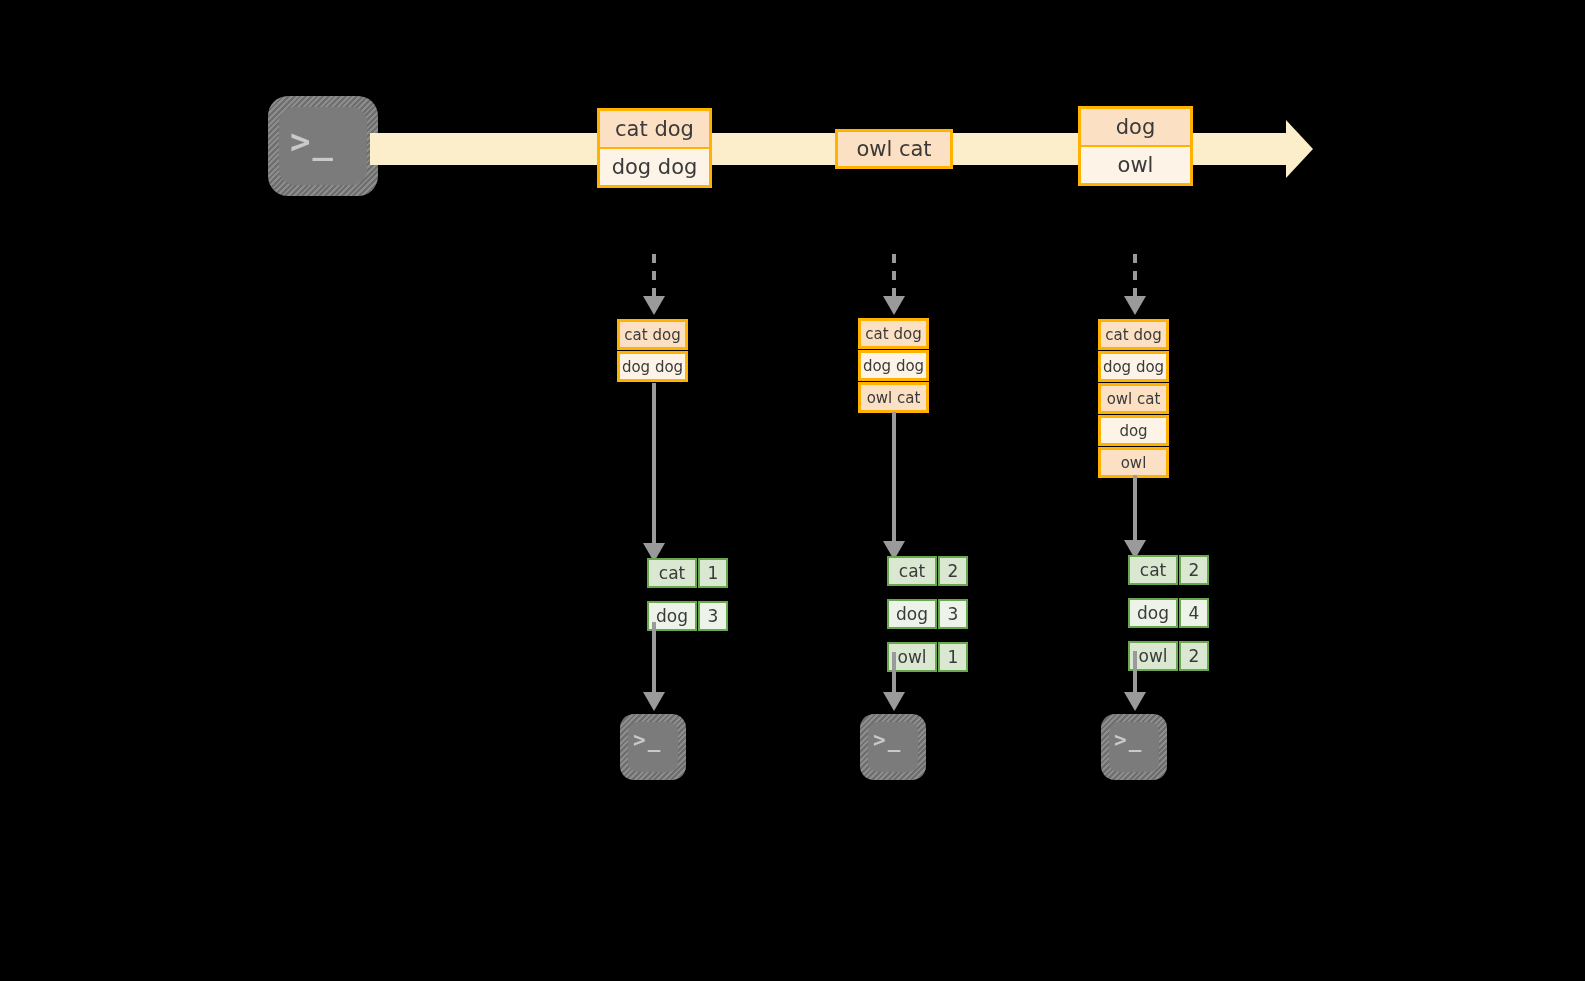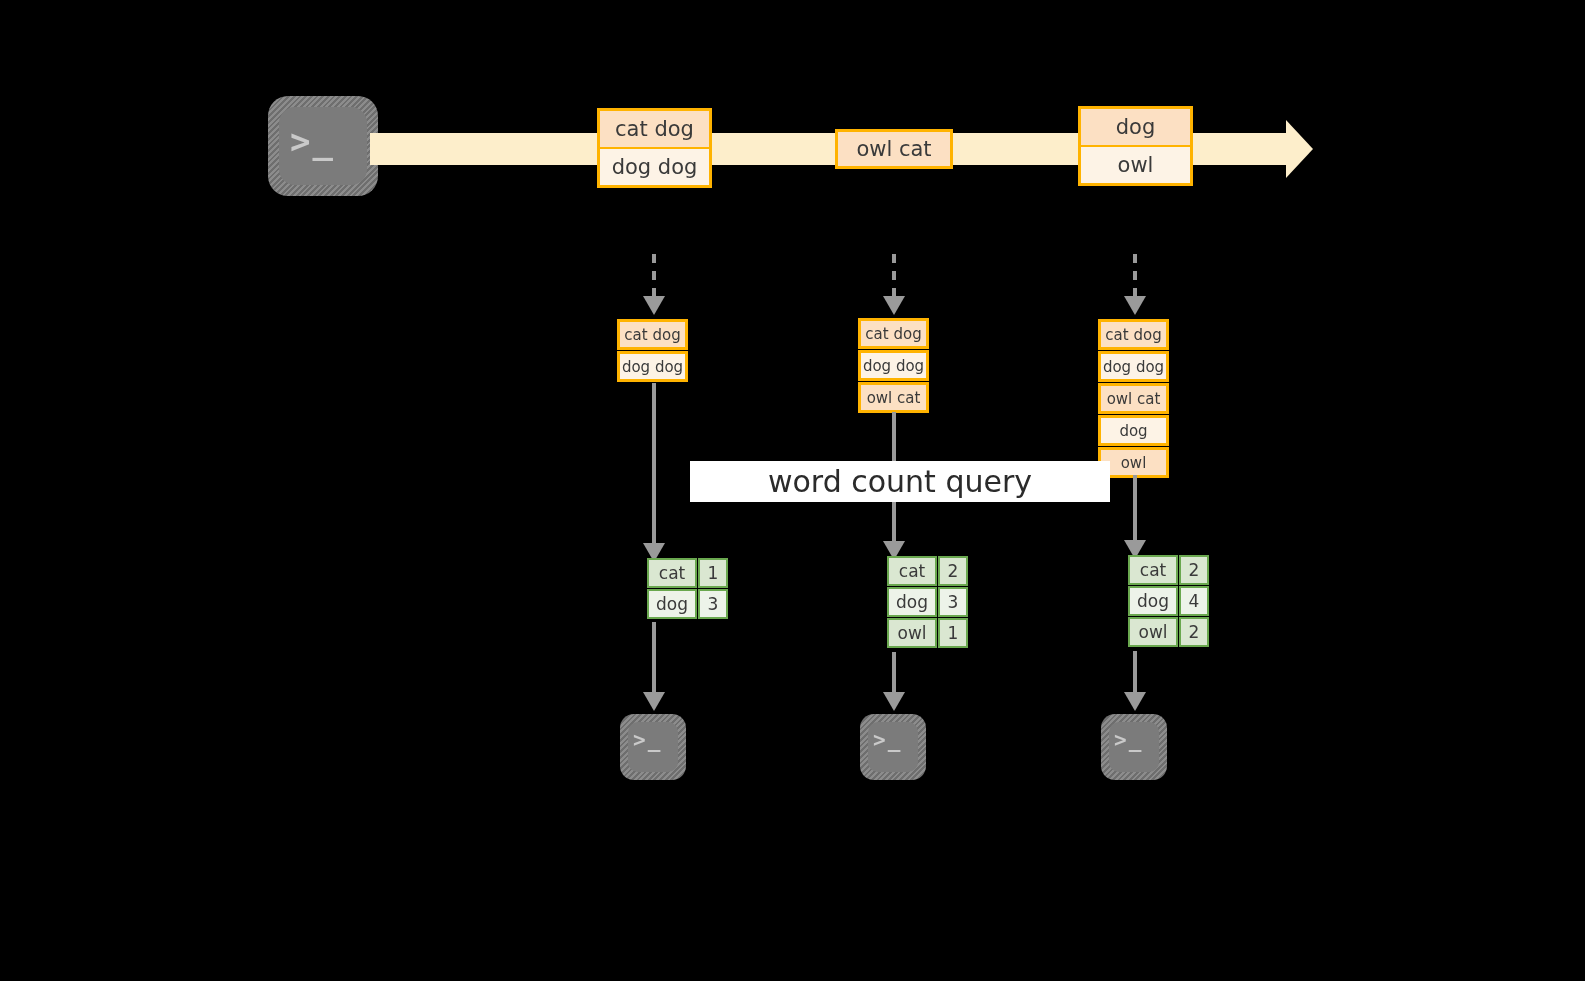--- a/index.html
+++ b/index.html
@@ -101,21 +101,21 @@
     color: #3a3a3a;
   }
   .ostack .cell.dark  { background: #fce0c3; }
   .ostack .cell.light { background: #fdf3e6; }
 
   
   .gtable {
     position: absolute;
     display: flex;
     flex-direction: column;
-    gap: 1px;
+    gap: 13px;
     padding-left: 29px;
   }
   .gtable .grow {
     display: flex;
     gap: 1px;
   }
   .gtable .gcell {
     box-sizing: border-box;
     border: 2px solid #6aa84f;
     display: flex;
@@ -313,17 +313,14 @@
   </div>
 
   <div class="vline" style="left:1133px; top:651px; height:43px;"></div>
   <div class="vhead" style="left:1124px; top:692px;"></div>
 
   <div class="terminal terminal-small" style="left:1101px; top:714px; width:66px; height:66px; border-radius:14px;">
     <div class="screen"></div>
     <div class="prompt">&gt;_</div>
   </div>
 
-  <div class="query-banner" style="left:690px; top:461px; width:420px; height:41px;">
-    <span style="font-size:30px;">word count query</span>
-  </div>
 
 </div>
 
 </body></html>

